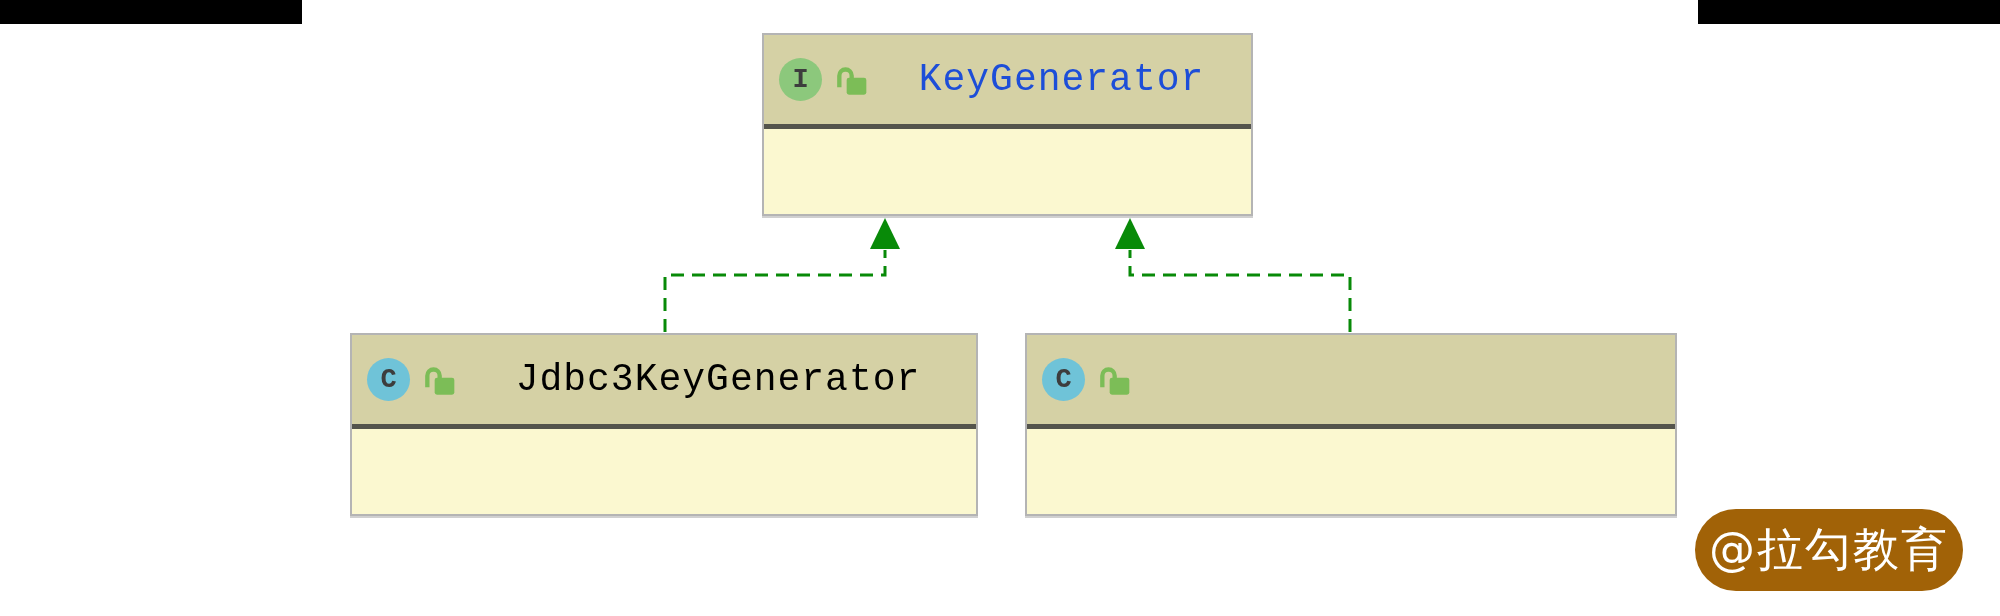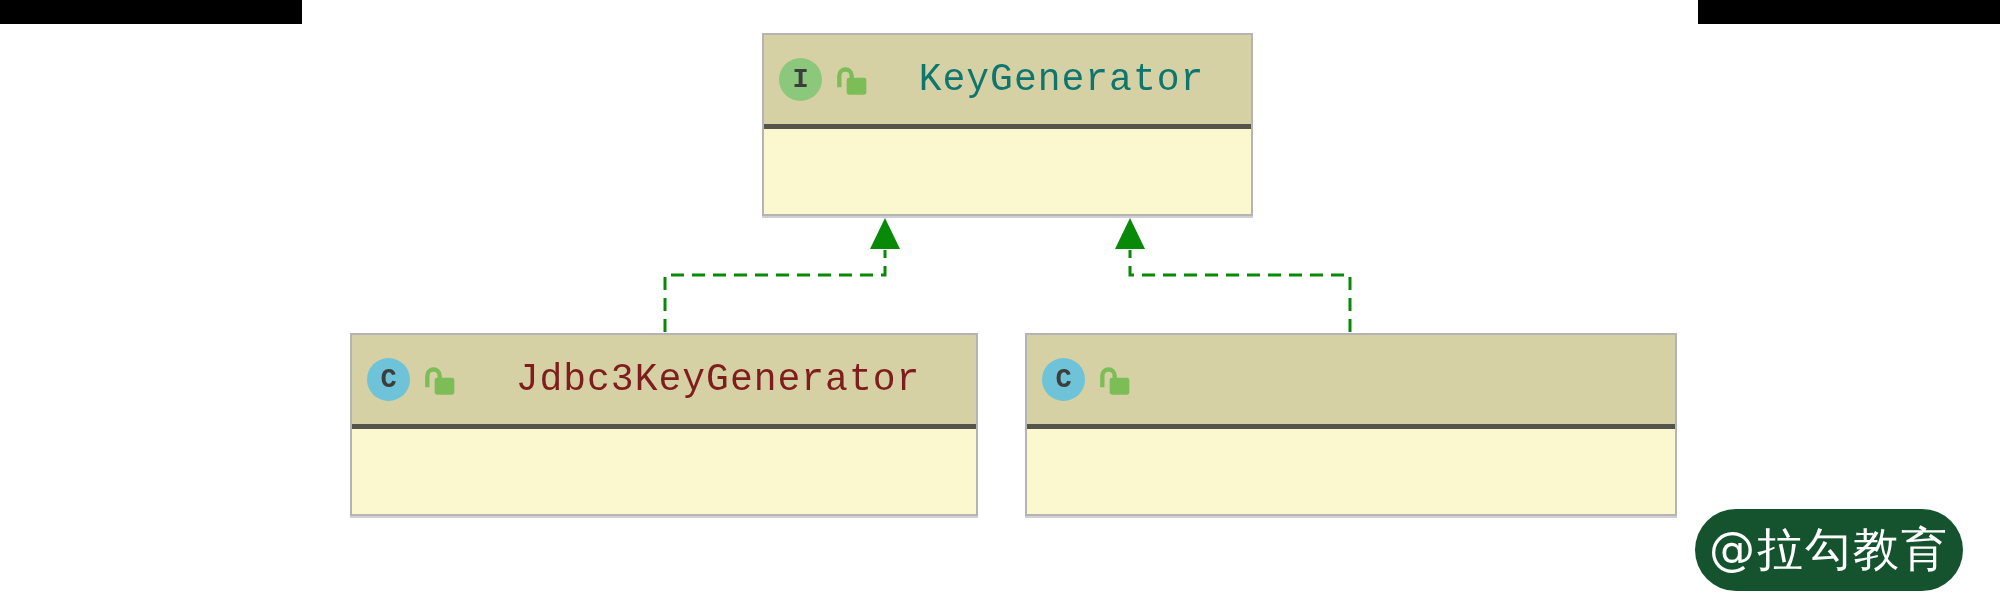--- a/index.html
+++ b/index.html
@@ -49,36 +49,36 @@
 
   .lock-icon { flex: 0 0 auto; margin-left: 10px; display: block; }
 
   .node-name {
     flex: 1 1 auto;
     text-align: center;
     font-size: 38px;
     letter-spacing: 1px;
     white-space: nowrap;
   }
-  .node.kind-interface .node-name { color: #0f766e; }
-  .node.kind-class     .node-name { color: #7f1d1d; }
+  .node.kind-interface .node-name { color: #1d4ed8; }
+  .node.kind-class     .node-name { color: #000000; }
 
   #node-keygenerator      { left: 762px;  top: 33px;  width: 491px; height: 183px; }
   #node-jdbc3keygenerator { left: 350px;  top: 333px; width: 628px; height: 183px; }
   #node-selectkeygenerator{ left: 1025px; top: 333px; width: 652px; height: 183px; }
 
   
   .edges-svg { position: absolute; left: 0; top: 0; }
 
   
   .watermark {
     position: absolute;
     left: 1695px; top: 509px;
     width: 268px; height: 82px;
-    background: #14532d;
+    background: #a16207;
     border-radius: 41px;
     display: flex; align-items: center; justify-content: center;
     color: #ffffff;
     font-size: 46px;
     letter-spacing: 2px;
     font-family: "DejaVu Sans", "Liberation Sans", sans-serif;
   }
 </style>
 </head>
 <body>

